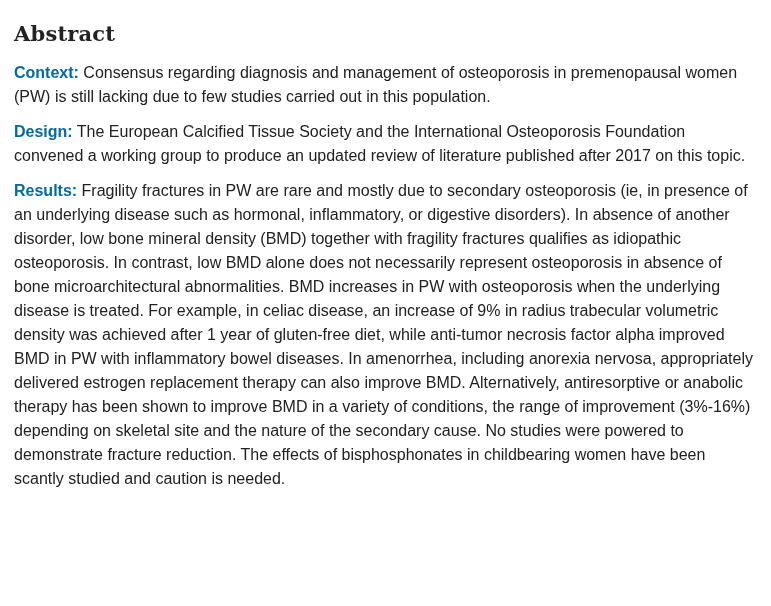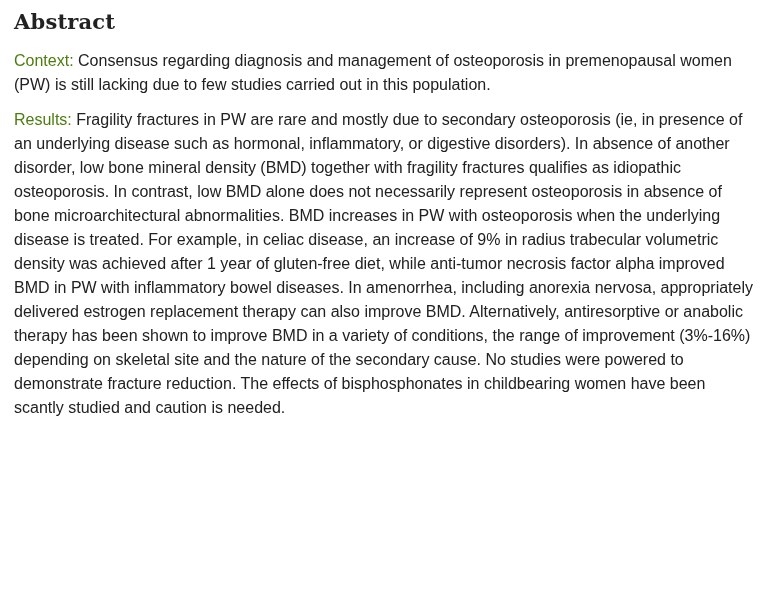--- a/index.html
+++ b/index.html
@@ -16,40 +16,41 @@
     font-family: "Liberation Sans", sans-serif;
     color: #212121;
     overflow: hidden;
   }
   .abstract-heading {
     font-family: "DejaVu Serif", serif;
     font-size: 21px;
     line-height: 27px;
     font-weight: 700;
     color: #222222;
-    margin: 4px 0 14px 0;
+    margin: 16px 0 14px 0;
     letter-spacing: 0.2px;
   }
   .para {
     font-size: 16px;
     line-height: 24px;
     margin: 0 0 11px 0;
     color: #212121;
   }
   .para .label {
-    font-weight: 400;
-    color: #4d7c0f;
+    font-weight: 700;
+    color: #0369a1;
   }
 </style>
 </head>
 <body>
 
 <div class="page">
 
   <h1 class="abstract-heading">Abstract</h1>
 
   <p class="para"><span class="label">Context:</span> <span>Consensus regarding diagnosis and management of osteoporosis in premenopausal women (PW) is still lacking due to few studies carried out in this population.</span></p>
 
+  <p class="para"><span class="label">Design:</span> <span>The European Calcified Tissue Society and the International Osteoporosis Foundation convened a working group to produce an updated review of literature published after 2017 on this topic.</span></p>
 
   <p class="para"><span class="label">Results:</span> <span>Fragility fractures in PW are rare and mostly due to secondary osteoporosis (ie, in presence of an underlying disease such as hormonal, inflammatory, or digestive disorders). In absence of another disorder, low bone mineral density (BMD) together with fragility fractures qualifies as idiopathic osteoporosis. In contrast, low BMD alone does not necessarily represent osteoporosis in absence of bone microarchitectural abnormalities. BMD increases in PW with osteoporosis when the underlying disease is treated. For example, in celiac disease, an increase of 9% in radius trabecular volumetric density was achieved after 1 year of gluten-free diet, while anti-tumor necrosis factor alpha improved BMD in PW with inflammatory bowel diseases. In amenorrhea, including anorexia nervosa, appropriately delivered estrogen replacement therapy can also improve BMD. Alternatively, antiresorptive or anabolic therapy has been shown to improve BMD in a variety of conditions, the range of improvement (3%-16%) depending on skeletal site and the nature of the secondary cause. No studies were powered to demonstrate fracture reduction. The effects of bisphosphonates in childbearing women have been scantly studied and caution is needed.</span></p>
 
 
 </div>
 
 </body></html>

